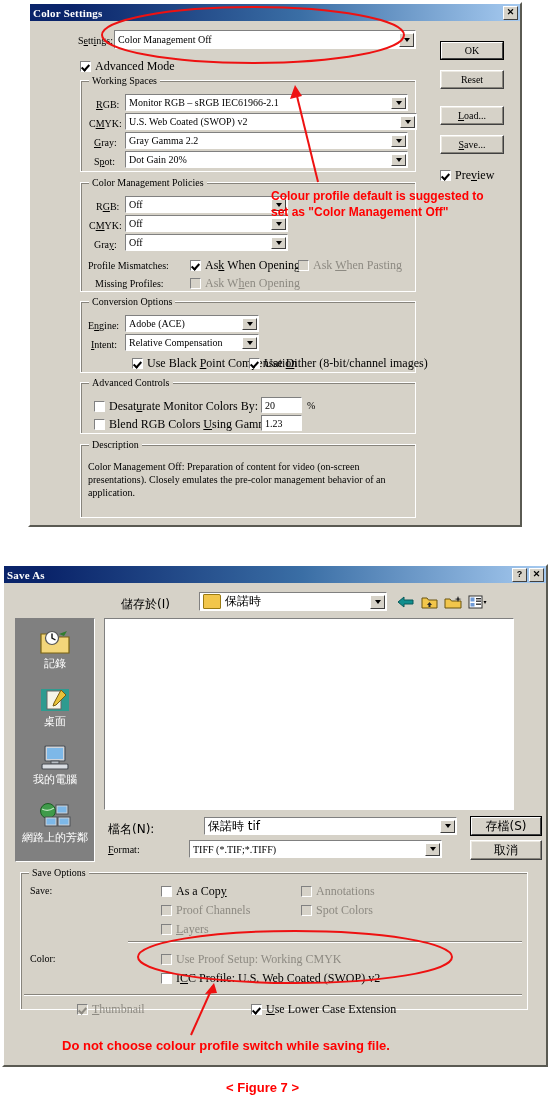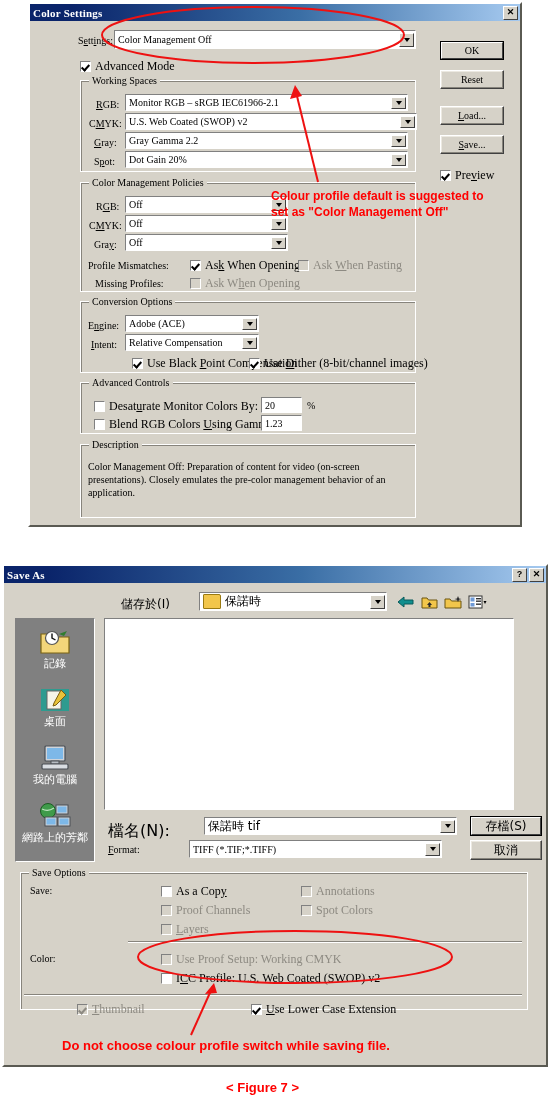--- a/index.html
+++ b/index.html
@@ -477,21 +477,21 @@
         <rect x="19" y="15" width="12" height="9" fill="#cfd4da" stroke="#4a4f55" stroke-width="1"></rect>
         <rect x="20.5" y="16.5" width="9" height="6" fill="#7db8e8"></rect>
       </svg>
     </span>
     <div>網路上的芳鄰</div>
   </div>
 
   <div class="filelist" style="left:100px; top:52px; width:410px; height:192px;"></div>
 
   <div class="lbl" style="left:104px; top:255px;">
-    <span class="cjk" style="font-size:16px;">檔名(N):</span>
+    <span class="cjk" style="font-size:12px;">檔名(N):</span>
   </div>
   <div class="combo" style="left:185px; top:251px; width:253px; height:18px;margin-left:15px;">
     <span class="val cjk" style="font-size:12px;">保諾時 tif</span>
     <span class="arrow">
         <i></i>
       </span>
   </div>
   <div class="lbl" style="left:104px; top:278px;">
     <u>F</u>ormat:
   </div>

